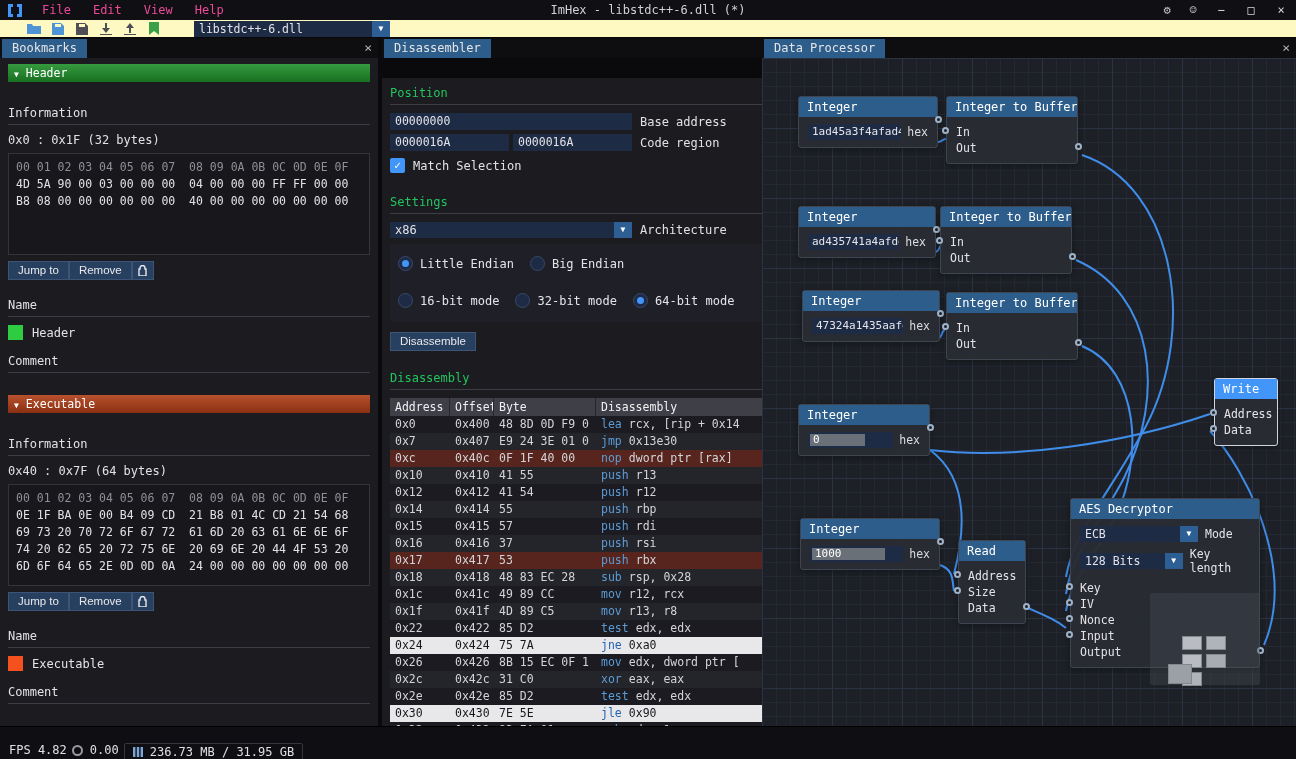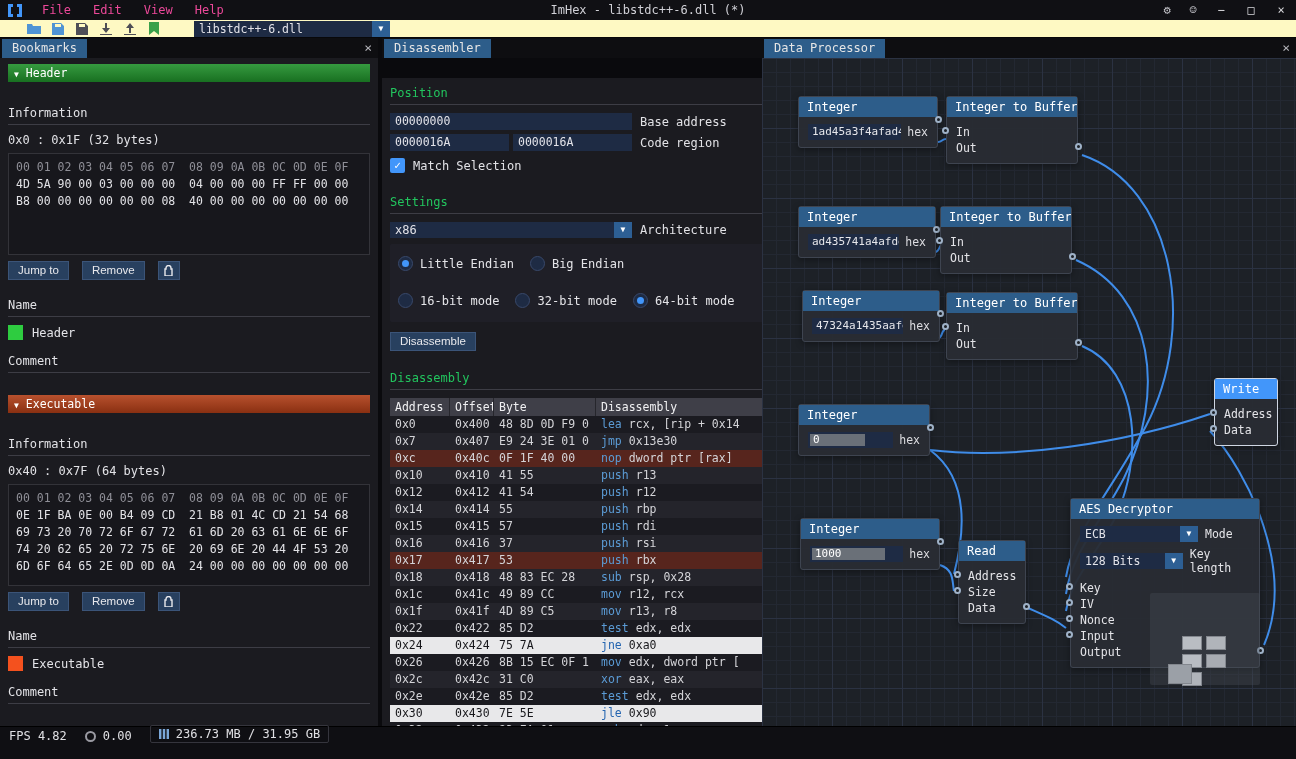--- a/index.html
+++ b/index.html
@@ -41,21 +41,21 @@
   
   .bk-pad { padding:6px 8px; }
   .bm-bar { height:18px; line-height:18px; color:#fff; padding:0 6px; font-size:11.5px; background-image:linear-gradient(rgba(255,255,255,.10), rgba(0,0,0,.22)); }
   .bm-bar .arrow::before { content:"▼"; font-size:8px; margin-right:7px; }
   .lbl { color:#e2e2e6; margin-top:24px; }
   .sep { height:1px; background:#3d3d45; margin:4px 0 0 0; }
   .range { margin:8px 0 6px 0; color:#e2e2e6; }
   .hexbox { height:102px; background:#17171c; border:1px solid #333339; padding:5px 7px; font-size:11.5px; line-height:17px; overflow:hidden; }
   .hexline { white-space:pre; color:#e2e2e6; }
   .hexhead { white-space:pre; color:#8f8f97; }
-  .btnrow { display:flex; gap:13px; margin-top:6px; align-items:flex-start; }
+  .btnrow { display:flex; margin-top:6px; align-items:flex-start; }
   .btn { background:#28405f; border:1px solid #3b5478; color:#e8e8ec; padding:1px 9px; font-size:11.5px; line-height:15px; }
   .lockbtn { width:22px; height:19px; background:#28405f; border:1px solid #3b5478; display:flex; align-items:center; justify-content:center; }
   .name-row { display:flex; align-items:center; gap:9px; margin:8px 0 2px 0; }
   .swatch { width:15px; height:15px; }
   .bm-gap { height:22px; }
 
   
   .ds-pad { padding:6px 8px; position:relative; height:100%; }
   .sect { color:#22c55e; margin-top:2px; }
   .sect-sep { height:1px; background:#3d3d45; margin:4px 0 8px 0; }
@@ -113,21 +113,21 @@
   .pin.pl { left:-14px; top:3px; }
   .pin.pr { right:-14px; top:3px; }
   .pin-row { position:relative; line-height:16px; color:#e4e4e8; white-space:nowrap; }
   .pin-out-int { position:absolute; right:-5px; top:50%; margin-top:-6px; }
   .combo-row { display:flex; align-items:center; gap:7px; margin-bottom:5px; }
   .ncombo { width:118px; }
   .ghost-panel { position:absolute; background:rgba(72,76,85,.38); border-radius:2px; }
   .gsq { position:absolute; border:1px solid #83878e; }
 
   
-  .statusbar { position:absolute; bottom:0; left:0; right:0; height:21px; background:#0f0f13; display:flex; align-items:flex-end; gap:18px; padding:16px 9px; border-top:1px solid #000; font-size:12px; }
+  .statusbar { position:absolute; bottom:0; left:0; right:0; height:21px; background:#0f0f13; display:flex; align-items:flex-start; gap:5px; padding:16px 9px; border-top:1px solid #000; font-size:12px; }
   .sb-seg { display:flex; align-items:center; gap:7px; color:#e0e0e4; }
   .donut { width:11px; height:11px; border:2px solid #9a9aa2; border-radius:50%; }
   .mem-box { border:1px solid #35353d; border-radius:2px; padding:1px 8px; display:flex; align-items:center; gap:7px; }
 </style>
 </head>
 <body>
 
 <div class="window">
 
   <div class="titlebar">
@@ -201,21 +201,21 @@
           <span class="arrow"></span><span>Header</span>
         </div>
         <div class="lbl">Information</div>
         <div class="sep"></div>
         <div class="range">0x0 : 0x1F (32 bytes)</div>
         <div class="hexbox">
           <div class="hexhead">00 01 02 03 04 05 06 07  08 09 0A 0B 0C 0D 0E 0F</div>
           <div>
 
           <div class="hexline">4D 5A 90 00 03 00 00 00  04 00 00 00 FF FF 00 00</div>
-              <div class="hexline">B8 00 00 00 00 00 00 08  40 00 00 00 00 00 00 00</div>
+              <div class="hexline">B8 08 00 00 00 00 00 00  40 00 00 00 00 00 00 00</div>
             </div>
         </div>
         <div class="btnrow">
           <button class="btn">Jump to</button>
           <button class="btn">Remove</button>
           <div class="lockbtn">
             <svg width="9" height="11" viewBox="0 0 9 11">
                 <path d="M2 4V3a2.5 2.5 0 015 0v1h1v7H1V4z" fill="none" stroke="#e8e8ec" stroke-width="1.4"></path>
               </svg>
           </div>

